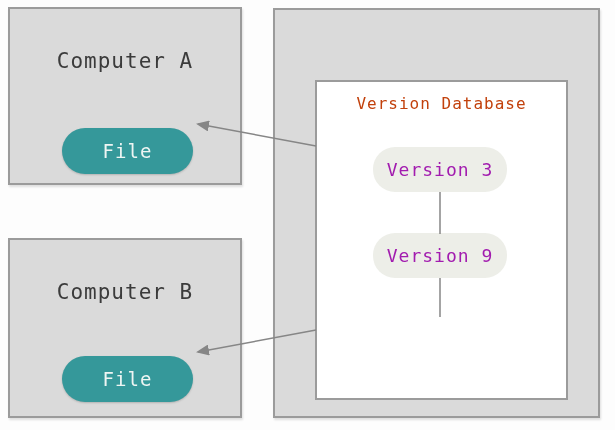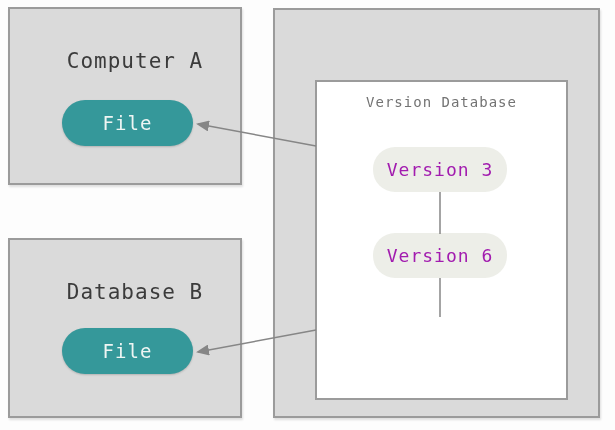--- a/index.html
+++ b/index.html
@@ -29,59 +29,60 @@
   .box-title {
     position: absolute;
     left: 0;
     width: 100%;
     text-align: center;
     color: #3b3b3b;
     font-size: 21px;
     letter-spacing: 1px;
     white-space: nowrap;
   }
-  .computer-title { top: 40px; padding-left: 10px; }
+  .computer-title { top: 40px; }
   .server-title   { top: 24px; }
 
   .file-pill {
     position: absolute;
     left: 52px;
     width: 131px;
     height: 46px;
     background: #35989a;
     border-radius: 23px;
     display: flex;
     align-items: center;
     justify-content: center;
     color: #eef5f3;
     font-size: 19px;
     letter-spacing: 1px;
     box-shadow: 0 1px 2px rgba(0,0,0,0.18);
+    margin-top: 28px;
   }
   .file-pill-a { top: 91px; }
   .file-pill-b { top: 88px; }
 
   .db-box {
     position: absolute;
     left: 40px;
     top: 70px;
     width: 253px;
     height: 320px;
     background: #ffffff;
     border: 2px solid #9b9b9b;
     box-sizing: border-box;
   }
   .db-title {
     position: absolute;
     left: 0;
     top: 12px;
     width: 100%;
     text-align: center;
-    color: #737373;
-    font-size: 14px;
+    color: #c2410c;
+    font-size: 16px;
     letter-spacing: 1px;
     white-space: nowrap;
   }
   .version-pill {
     position: absolute;
     left: 56px;
     width: 134px;
     height: 45px;
     background: #edeee8;
     border-radius: 22px;
@@ -111,36 +112,36 @@
 <div class="stage">
 
   <div class="gray-box box-computer-a">
     <div class="box-title computer-title">Computer A</div>
     <div class="file-pill file-pill-a">
       <span>File</span>
     </div>
   </div>
 
   <div class="gray-box box-computer-b">
-    <div class="box-title computer-title">Database B</div>
+    <div class="box-title computer-title">Computer B</div>
     <div class="file-pill file-pill-b">
       <span>File</span>
     </div>
   </div>
 
   <div class="gray-box box-server">
 
     <div class="db-box">
       <div class="db-title">Version Database</div>
 
       <div class="version-pill version-3">
         <span>Version 3</span>
       </div>
       <div class="version-pill version-2">
-        <span>Version 6</span>
+        <span>Version 9</span>
       </div>
     </div>
   </div>
 
   <svg class="overlay-svg" viewBox="0 0 615 430" xmlns="http://www.w3.org/2000/svg">
     <defs>
       <marker id="arrowhead" markerWidth="13" markerHeight="11" refX="11" refY="5.5" orient="auto" markerUnits="userSpaceOnUse">
         <path d="M0,0 L13,5.5 L0,11 z" fill="#868686"></path>
       </marker>
     </defs>

